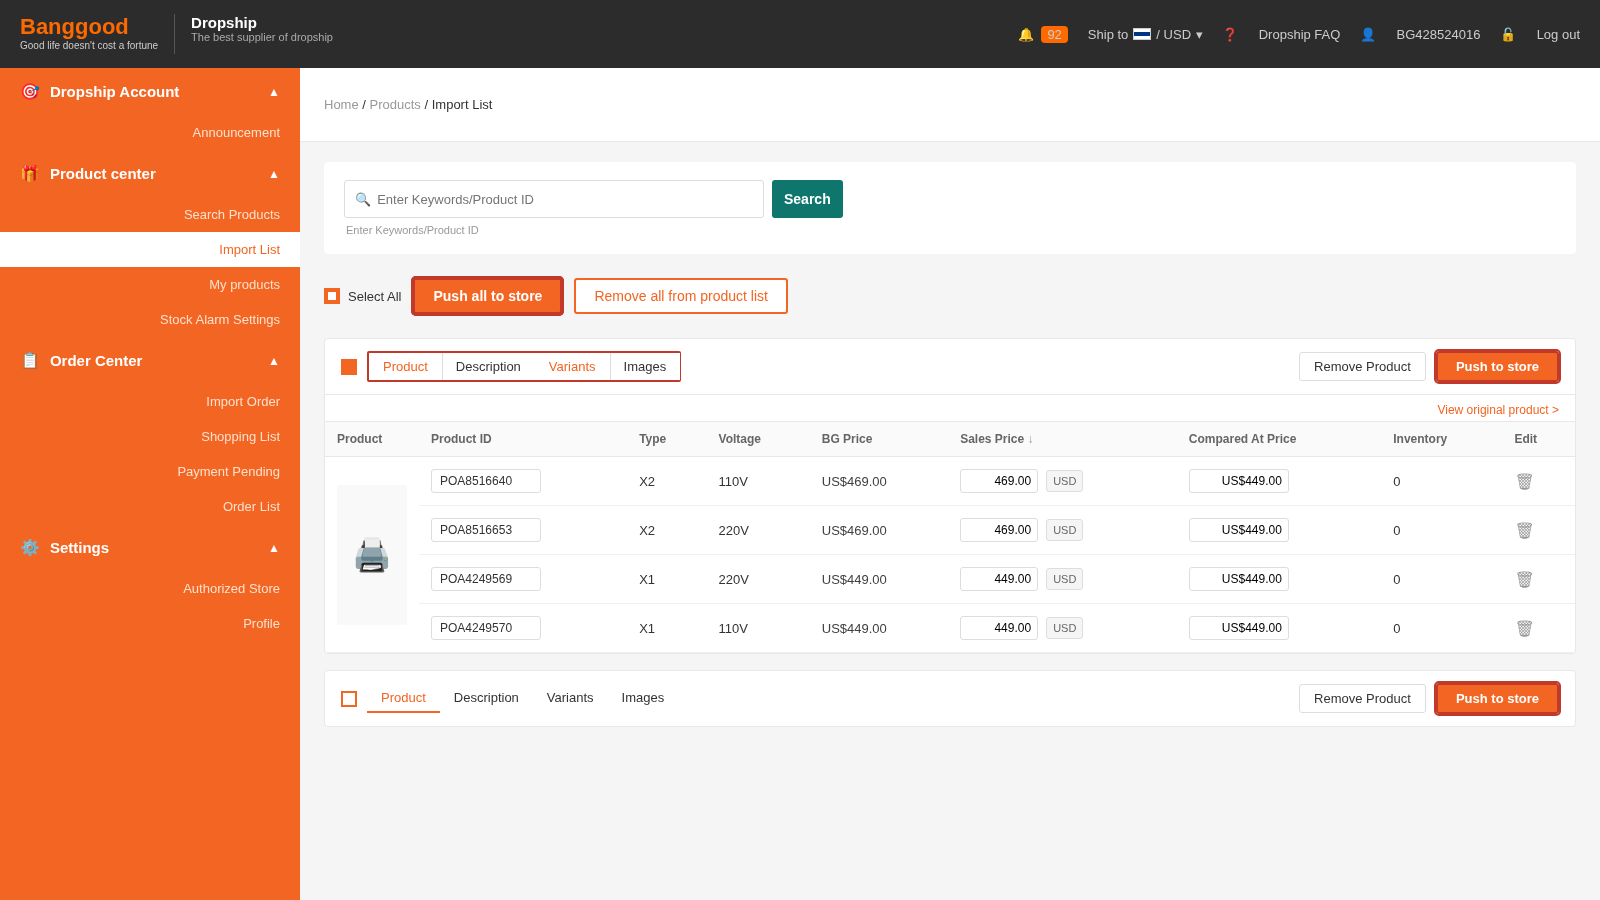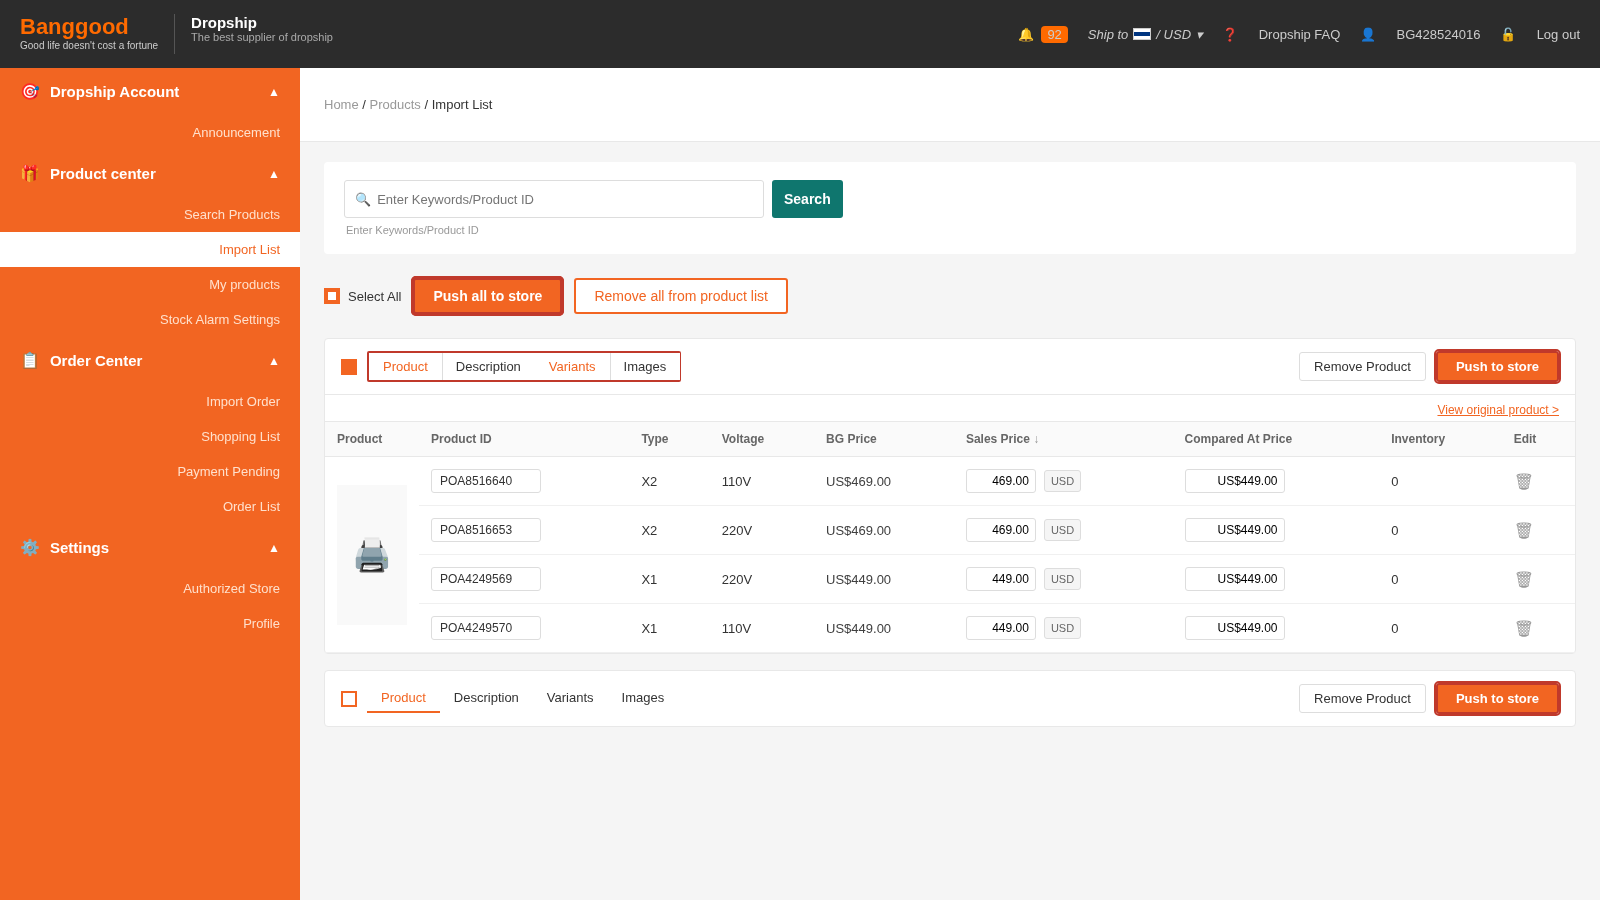--- a/index.html
+++ b/index.html
@@ -17,21 +17,21 @@
     .header-left { display: flex; align-items: flex-start; gap: 16px; }
     .logo-area { display: flex; align-items: center; gap: 10px; }
     .logo-brand { color: #ff6a00; font-size: 22px; font-weight: bold; }
     .logo-sub { color: #ccc; font-size: 10px; }
     .divider-v { width: 1px; height: 40px; background: #555; }
     .header-dropship h2 { color: #fff; font-size: 15px; }
     .header-dropship p { color: #aaa; font-size: 11px; }
     .header-right { display: flex; align-items: center; gap: 20px; }
     .header-right span, .header-right a { color: #ccc; font-size: 13px; cursor: pointer; text-decoration: none; }
     .badge { background: #ff6a00; color: #fff; border-radius: 4px; padding: 1px 6px; font-size: 11px; margin-left: 3px; }
-    .ship-to { display: flex; align-items: center; gap: 5px; color: #ccc; font-size: 13px; font-style: italic; }
+    .ship-to { display: flex; align-items: center; gap: 5px; color: #ccc; font-size: 13px; }
     .flag { width: 18px; height: 12px; background: linear-gradient(#fff 33%, #003580 33%, #003580 66%, #fff 66%); display: inline-block; border: 1px solid #ccc; }
 
     
     .layout { display: flex; min-height: calc(900px - 68px); }
 
     
     .sidebar {
       width: 300px;
       background: #f26522;
       min-height: calc(900px - 68px);
@@ -220,21 +220,20 @@
       background: #f26522;
     }
 
     
     .view-original {
       text-align: right;
       padding: 8px 16px 4px;
       font-size: 12px;
       color: #f26522;
       cursor: pointer;
-      text-decoration: underline;
     }
     .view-original a { color: #f26522; text-decoration: none; }
 
     
     .product-table { width: 100%; border-collapse: collapse; }
     .product-table th {
       background: #fafafa;
       border-bottom: 1px solid #e8e8e8;
       border-top: 1px solid #e8e8e8;
       padding: 10px 12px;
@@ -261,21 +260,21 @@
       color: #333;
       background: #fff;
       width: 110px;
     }
     .price-blue { color: #404040; }
     .price-input {
       border: 1px solid #ddd;
       border-radius: 3px;
       padding: 4px 6px;
       font-size: 12px;
-      width: 70px;
+      width: 78px;
       text-align: right;
     }
     .currency-badge {
       background: #f5f5f5;
       border: 1px solid #ddd;
       border-radius: 3px;
       padding: 4px 6px;
       font-size: 11px;
       color: #666;
       margin-left: 4px;

